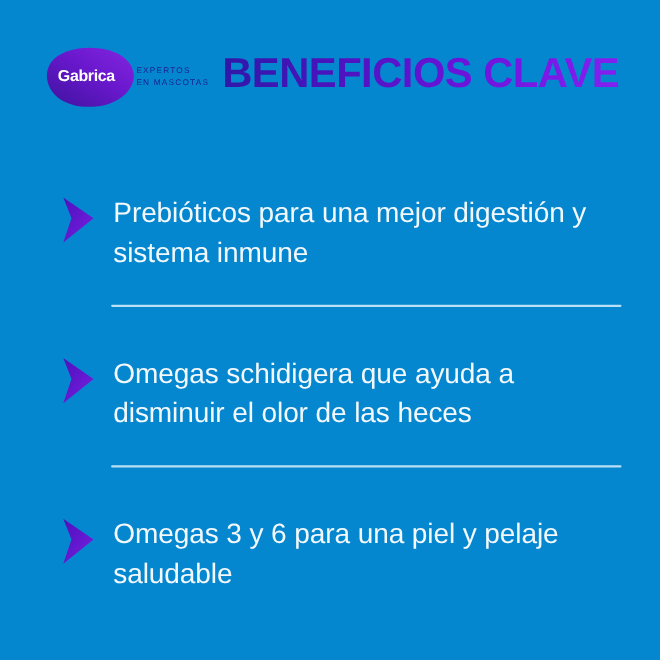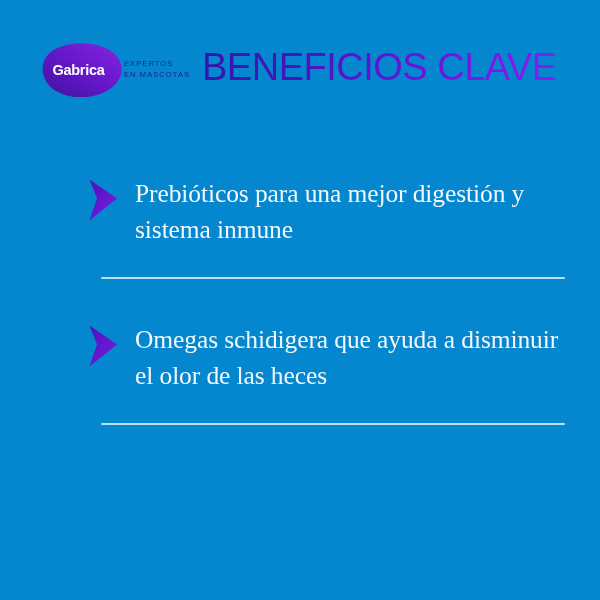--- a/index.html
+++ b/index.html
@@ -77,21 +77,21 @@
     letter-spacing: 1.1px;
     line-height: 10.5px;
     white-space: pre-line;
   }
 
   .headline {
     position: absolute;
     left: 202px;
     top: 44px;
     font-size: 38px;
-    font-weight: normal;
+    font-weight: bold;
     letter-spacing: -0.5px;
     line-height: 46px;
     background-image: linear-gradient(100deg, #2f18a8 0%, #4a14bd 28%, #6a13d8 58%, #7b1ae8 82%, #8421f0 100%);
     -webkit-background-clip: text;
     background-clip: text;
     color: transparent;
     -webkit-text-fill-color: transparent;
     white-space: nowrap;
   }
 
@@ -100,24 +100,23 @@
     position: absolute;
     left: 0;
     top: 160px;
     width: 600px;
   }
 
   .benefit {
     position: relative;
     display: flex;
     align-items: flex-start;
-    padding: 0 34px 0 88px;
+    padding: 0 34px 0 56px;
     box-sizing: border-box;
     min-height: 90px;
-    font-family: Liberation Serif, serif;
   }
 
   .benefit-marker {
     flex: 0 0 auto;
     width: 30px;
     height: 42px;
     margin-top: 19px;
     margin-right: 17px;
   }
 
@@ -203,15 +202,27 @@
         </defs>
         <path d="M1.5,0.5 L29,19.5 L1.5,41.5 L9,19.5 Z" fill="url(#arrowGrad2)"></path>
       </svg>
       <div class="benefit-text">Omegas schidigera que ayuda a disminuir el olor de las heces</div>
     </div>
 
     <div class="divider-wrap">
       <div class="divider"></div>
     </div>
 
+    <div class="benefit">
+      <svg class="benefit-marker" viewBox="0 0 30 42">
+        <defs>
+          <linearGradient id="arrowGrad3" x1="0" y1="0" x2="1" y2="1">
+            <stop offset="0%" stop-color="#4b11bd"></stop>
+            <stop offset="100%" stop-color="#7b1fe0"></stop>
+          </linearGradient>
+        </defs>
+        <path d="M1.5,0.5 L29,19.5 L1.5,41.5 L9,19.5 Z" fill="url(#arrowGrad3)"></path>
+      </svg>
+      <div class="benefit-text">Omegas 3 y 6 para una piel y pelaje saludable</div>
+    </div>
 
   </div>
 </div>
 
 </body></html>

